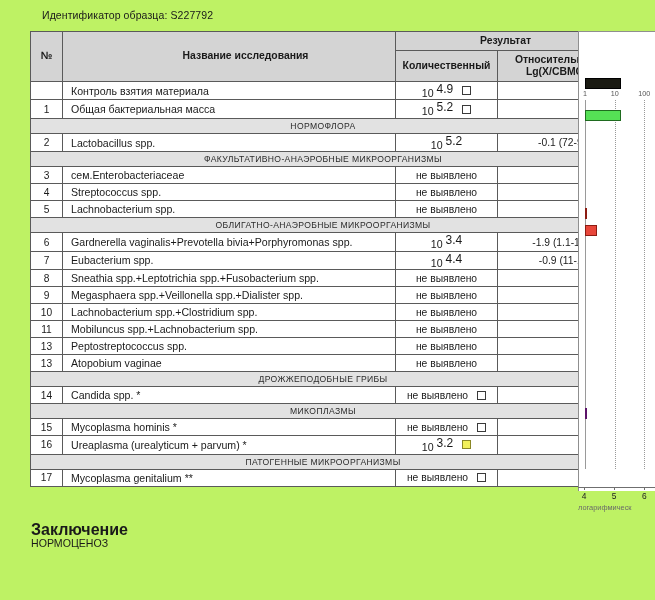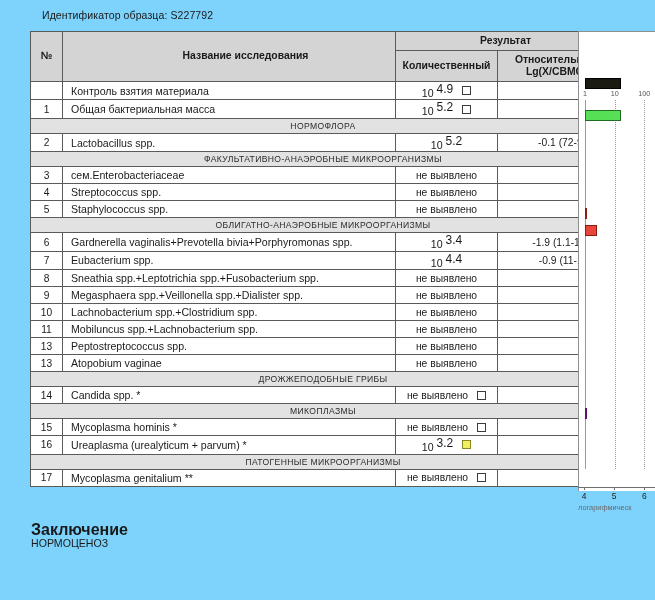--- a/index.html
+++ b/index.html
@@ -7,21 +7,21 @@
     margin: 0; padding: 0;
     width: 655px; height: 600px;
     background: #ffffff;
     font-family: "Liberation Sans", sans-serif;
     color: #1a1a1a;
     overflow: hidden;
   }
   #page {
     position: relative;
     width: 655px; height: 600px;
-    background: #7dd3fc;
+    background: #bef264;
     text-decoration: underline;
   }
 
   
   .sample-id {
     position: absolute;
     left: 42px; top: 9px;
     font-size: 10.5px;
     letter-spacing: .1px;
     white-space: nowrap;
@@ -320,21 +320,21 @@
             </div>
           </td>
           <td class="c-rel">
             <div class="rel-inner only-box">
               <span class="box "></span>
             </div>
           </td>
         </tr>
         <tr class="data-row">
           <td class="c-num">5</td>
-          <td class="c-name">Staphylococcus spp.</td>
+          <td class="c-name">Lachnobacterium spp.</td>
           <td class="c-quant">
             <div class="quant-inner">
               <span class="nd">не выявлено</span>
             </div>
           </td>
           <td class="c-rel">
             <div class="rel-inner only-box">
               <span class="box "></span>
             </div>
           </td>

